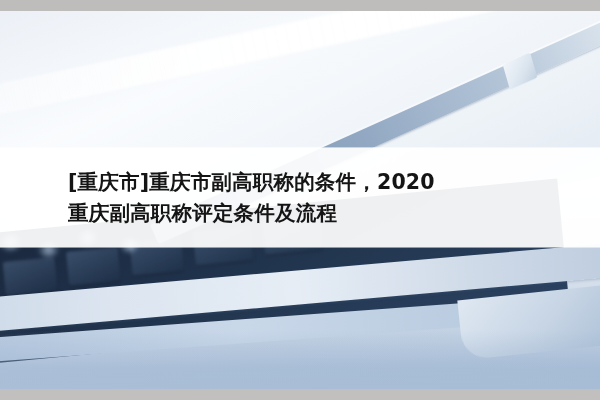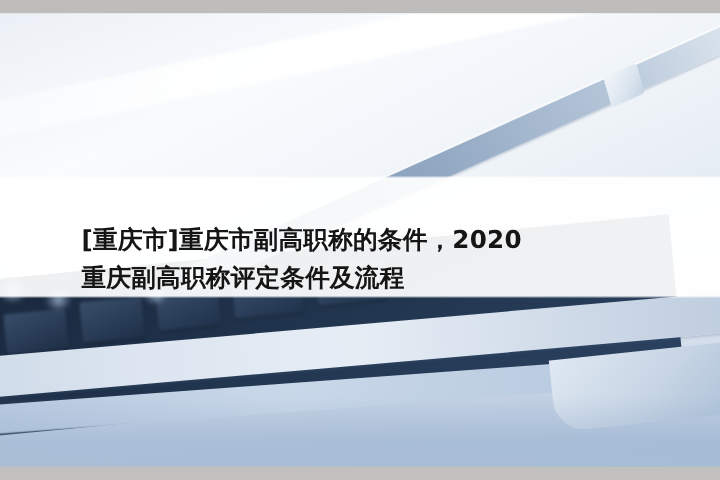--- a/index.html
+++ b/index.html
@@ -184,21 +184,21 @@
   .edge-bar.bottom { bottom: 0; background: #c2c0be; }
 
   
   .title-banner {
     position: absolute;
     left: 0; top: 148px;
     width: 600px; height: 99px;
     background: rgba(255,255,255,.93);
     box-shadow: 0 -1px 0 rgba(255,255,255,.55), 0 1px 0 rgba(255,255,255,.5);
     display: flex;
-    align-items: flex-end;
+    align-items: center;
   }
   .title-text {
     margin: 0;
     padding: 0 14px 0 68px;
     font-family: "DejaVu Sans", "Liberation Sans", sans-serif;
     font-size: 20.5px;
     font-weight: 700;
     line-height: 31px;
     letter-spacing: .2px;
     color: #151515;

